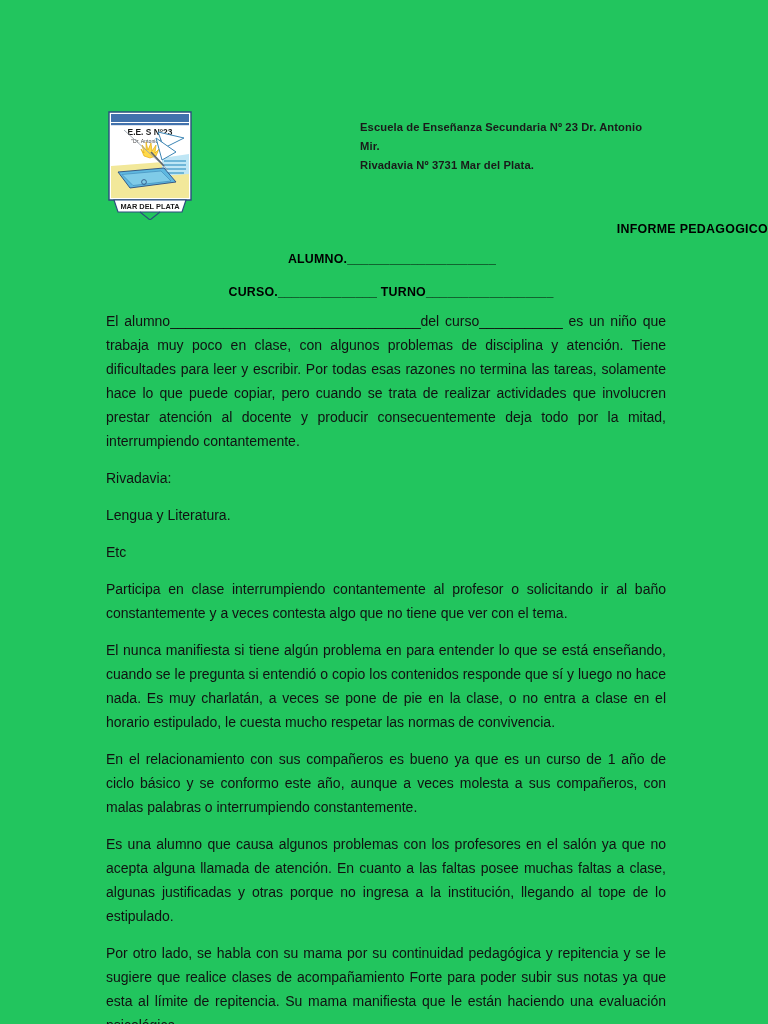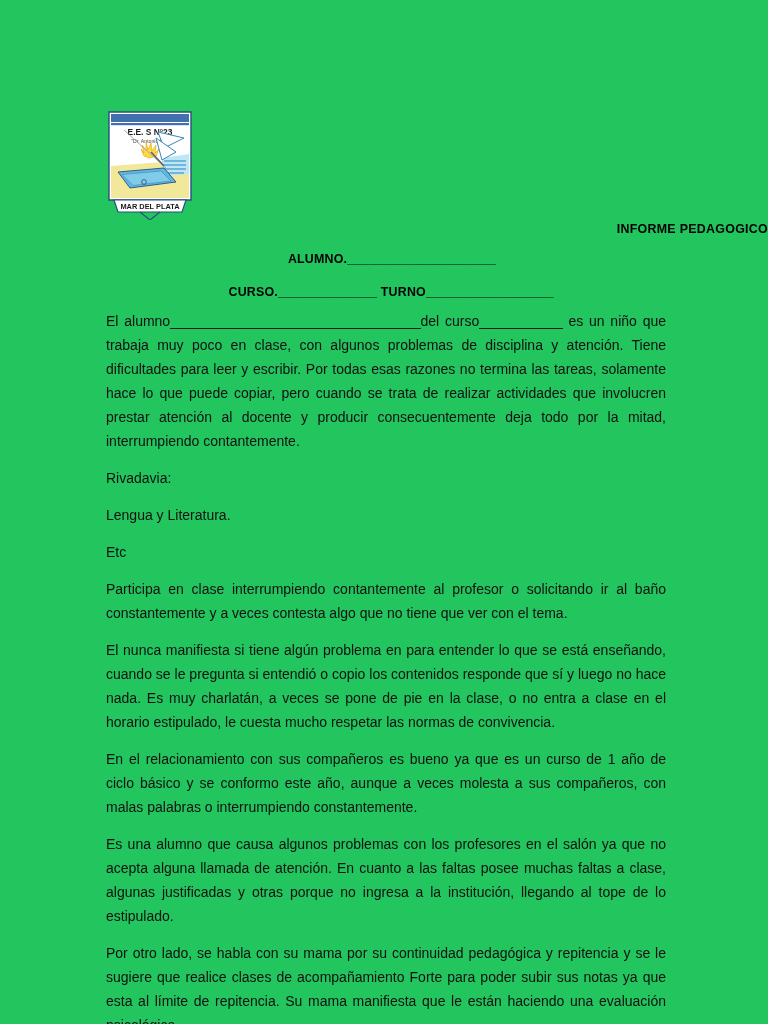--- a/index.html
+++ b/index.html
@@ -148,20 +148,25 @@
         <path d="M45 44 L58 58" stroke="#5a6470" stroke-width="1.6" fill="none"></path>
         <circle cx="38" cy="74" r="2.4" fill="none" stroke="#2b4d7e" stroke-width="0.8"></circle>
 
         <path d="M8 92 H80 L76 104 H12 Z" fill="#ffffff" stroke="#2b4d7e" stroke-width="1.2"></path>
         <text x="44" y="101" font-family="'Liberation Sans', sans-serif" font-size="7.4" font-weight="bold" fill="#1b1b1b" text-anchor="middle">MAR DEL PLATA</text>
 
         <path d="M34 104 L44 112 L54 104" fill="none" stroke="#2b4d7e" stroke-width="1.1"></path>
       </svg>
     </div>
 
+    <div class="school-address">
+      <div>Escuela de Enseñanza Secundaria Nº 23 Dr. Antonio</div>
+      <div>Mir.</div>
+      <div>Rivadavia Nº 3731  Mar del Plata.</div>
+    </div>
 
   </div>
 
   <div class="doc-title">INFORME PEDAGOGICO</div>
 
   <div class="field-row-alumno">
     <span>ALUMNO.</span><span class="fill-line">_____________________</span>
   </div>
 
   <div class="field-row-curso">

